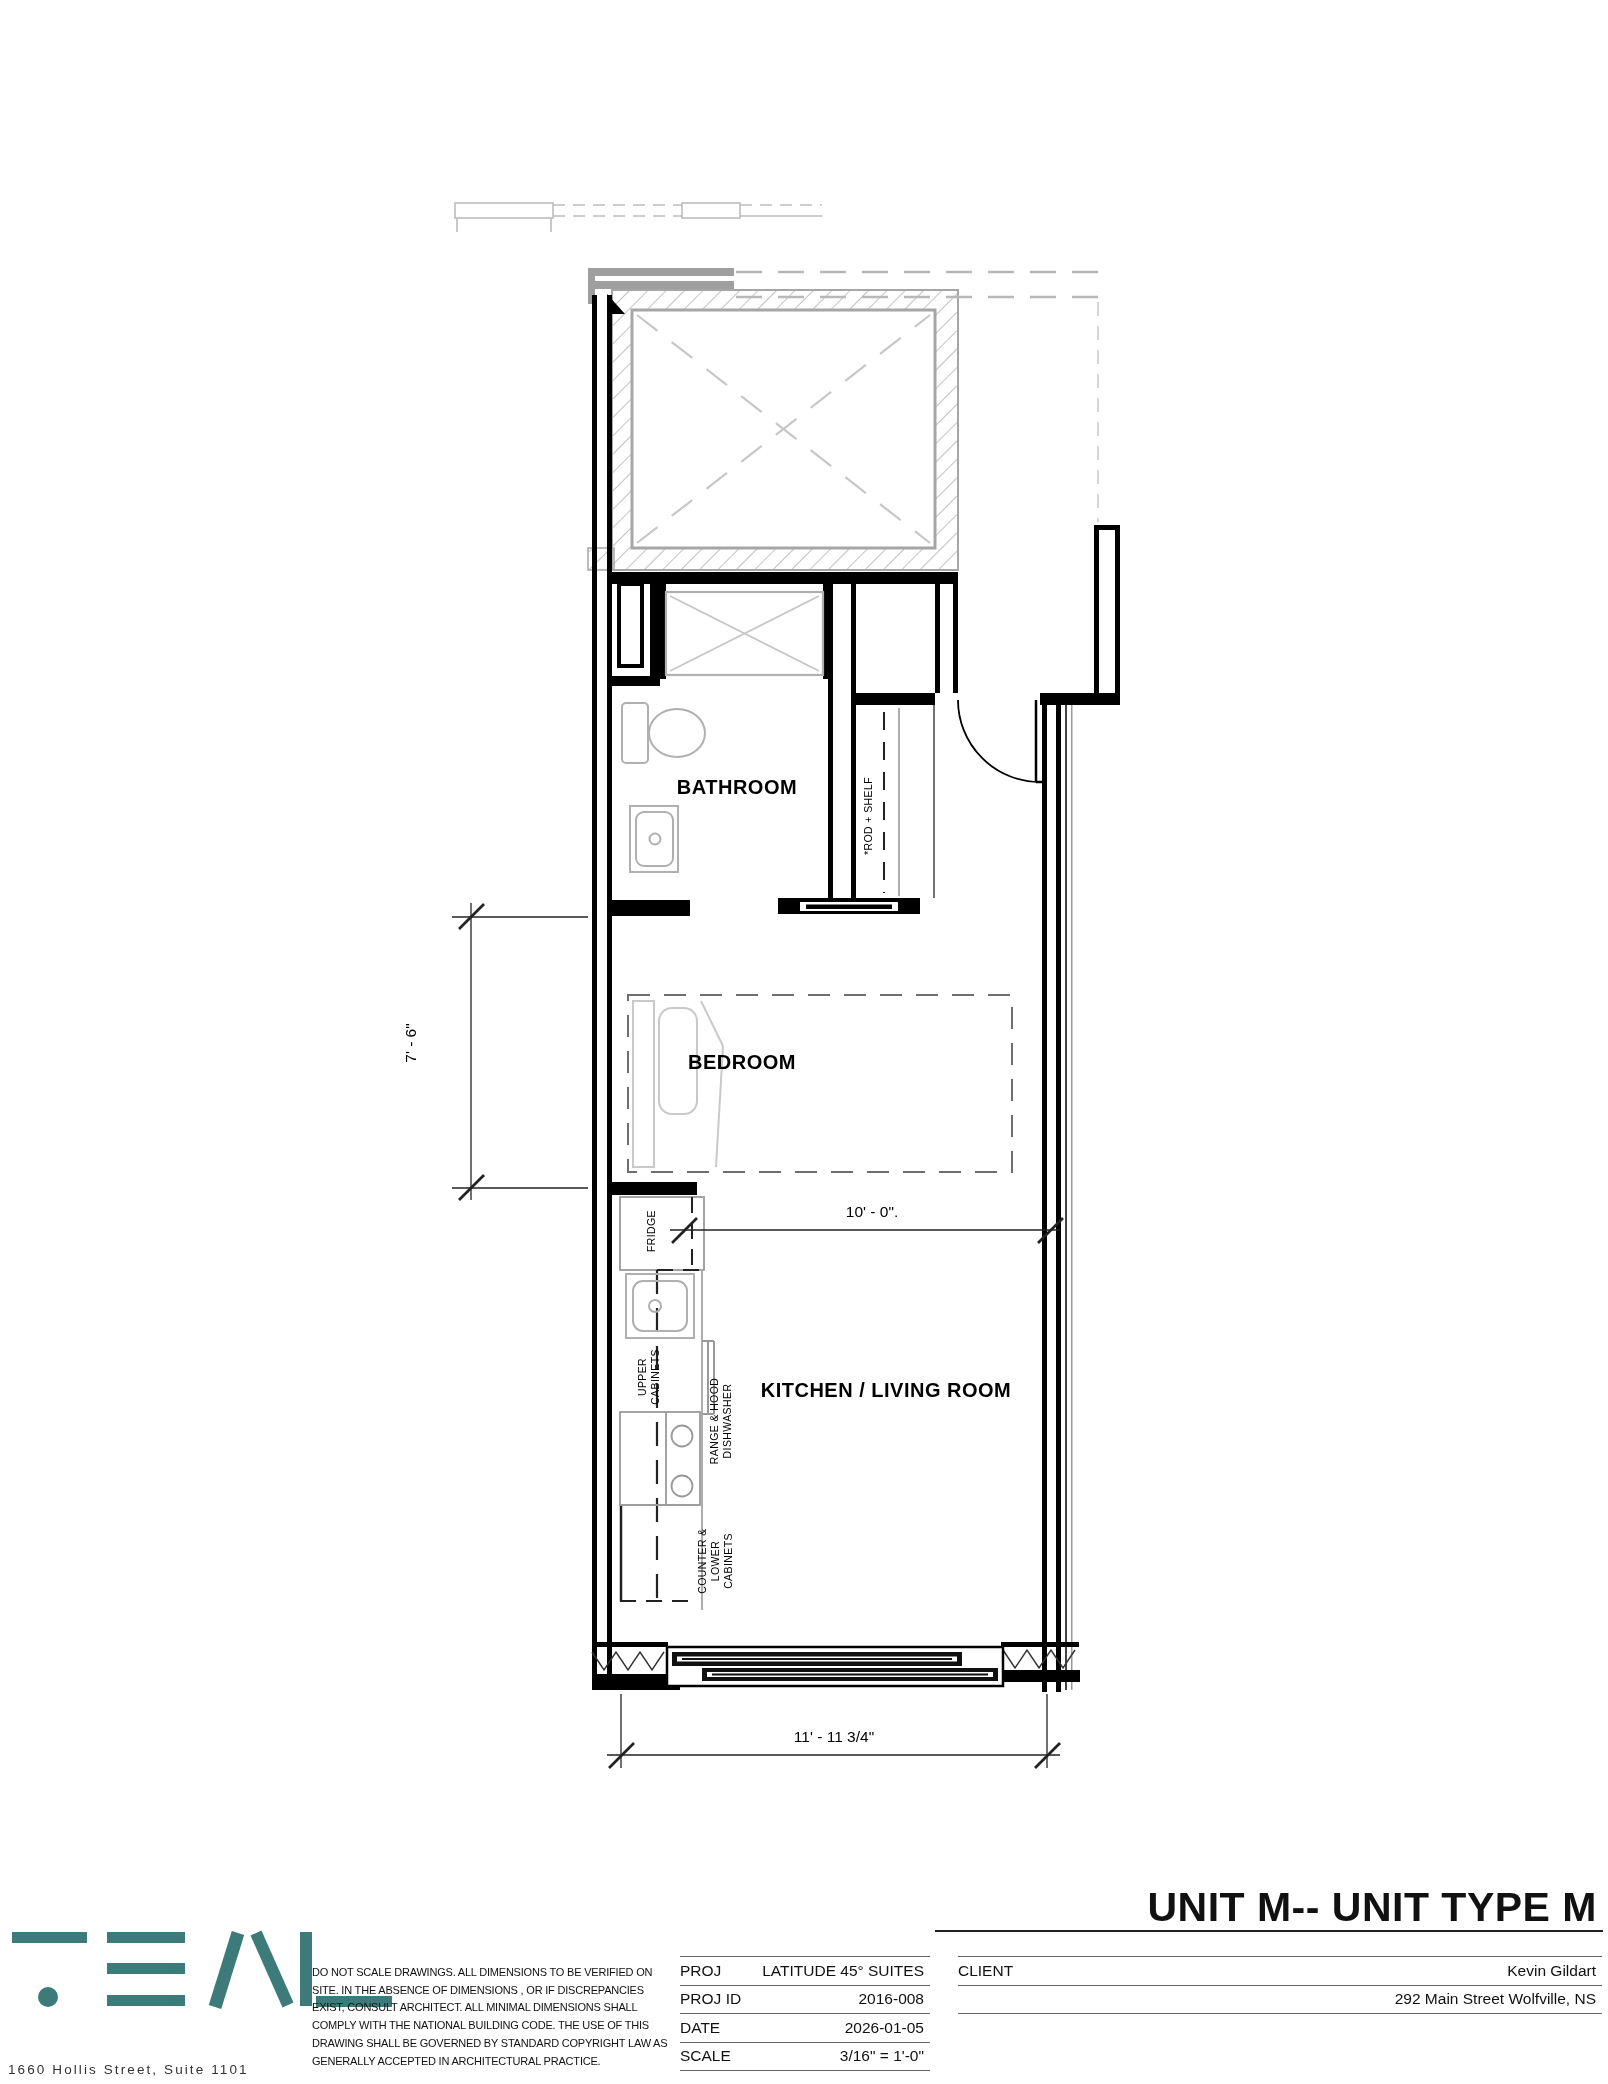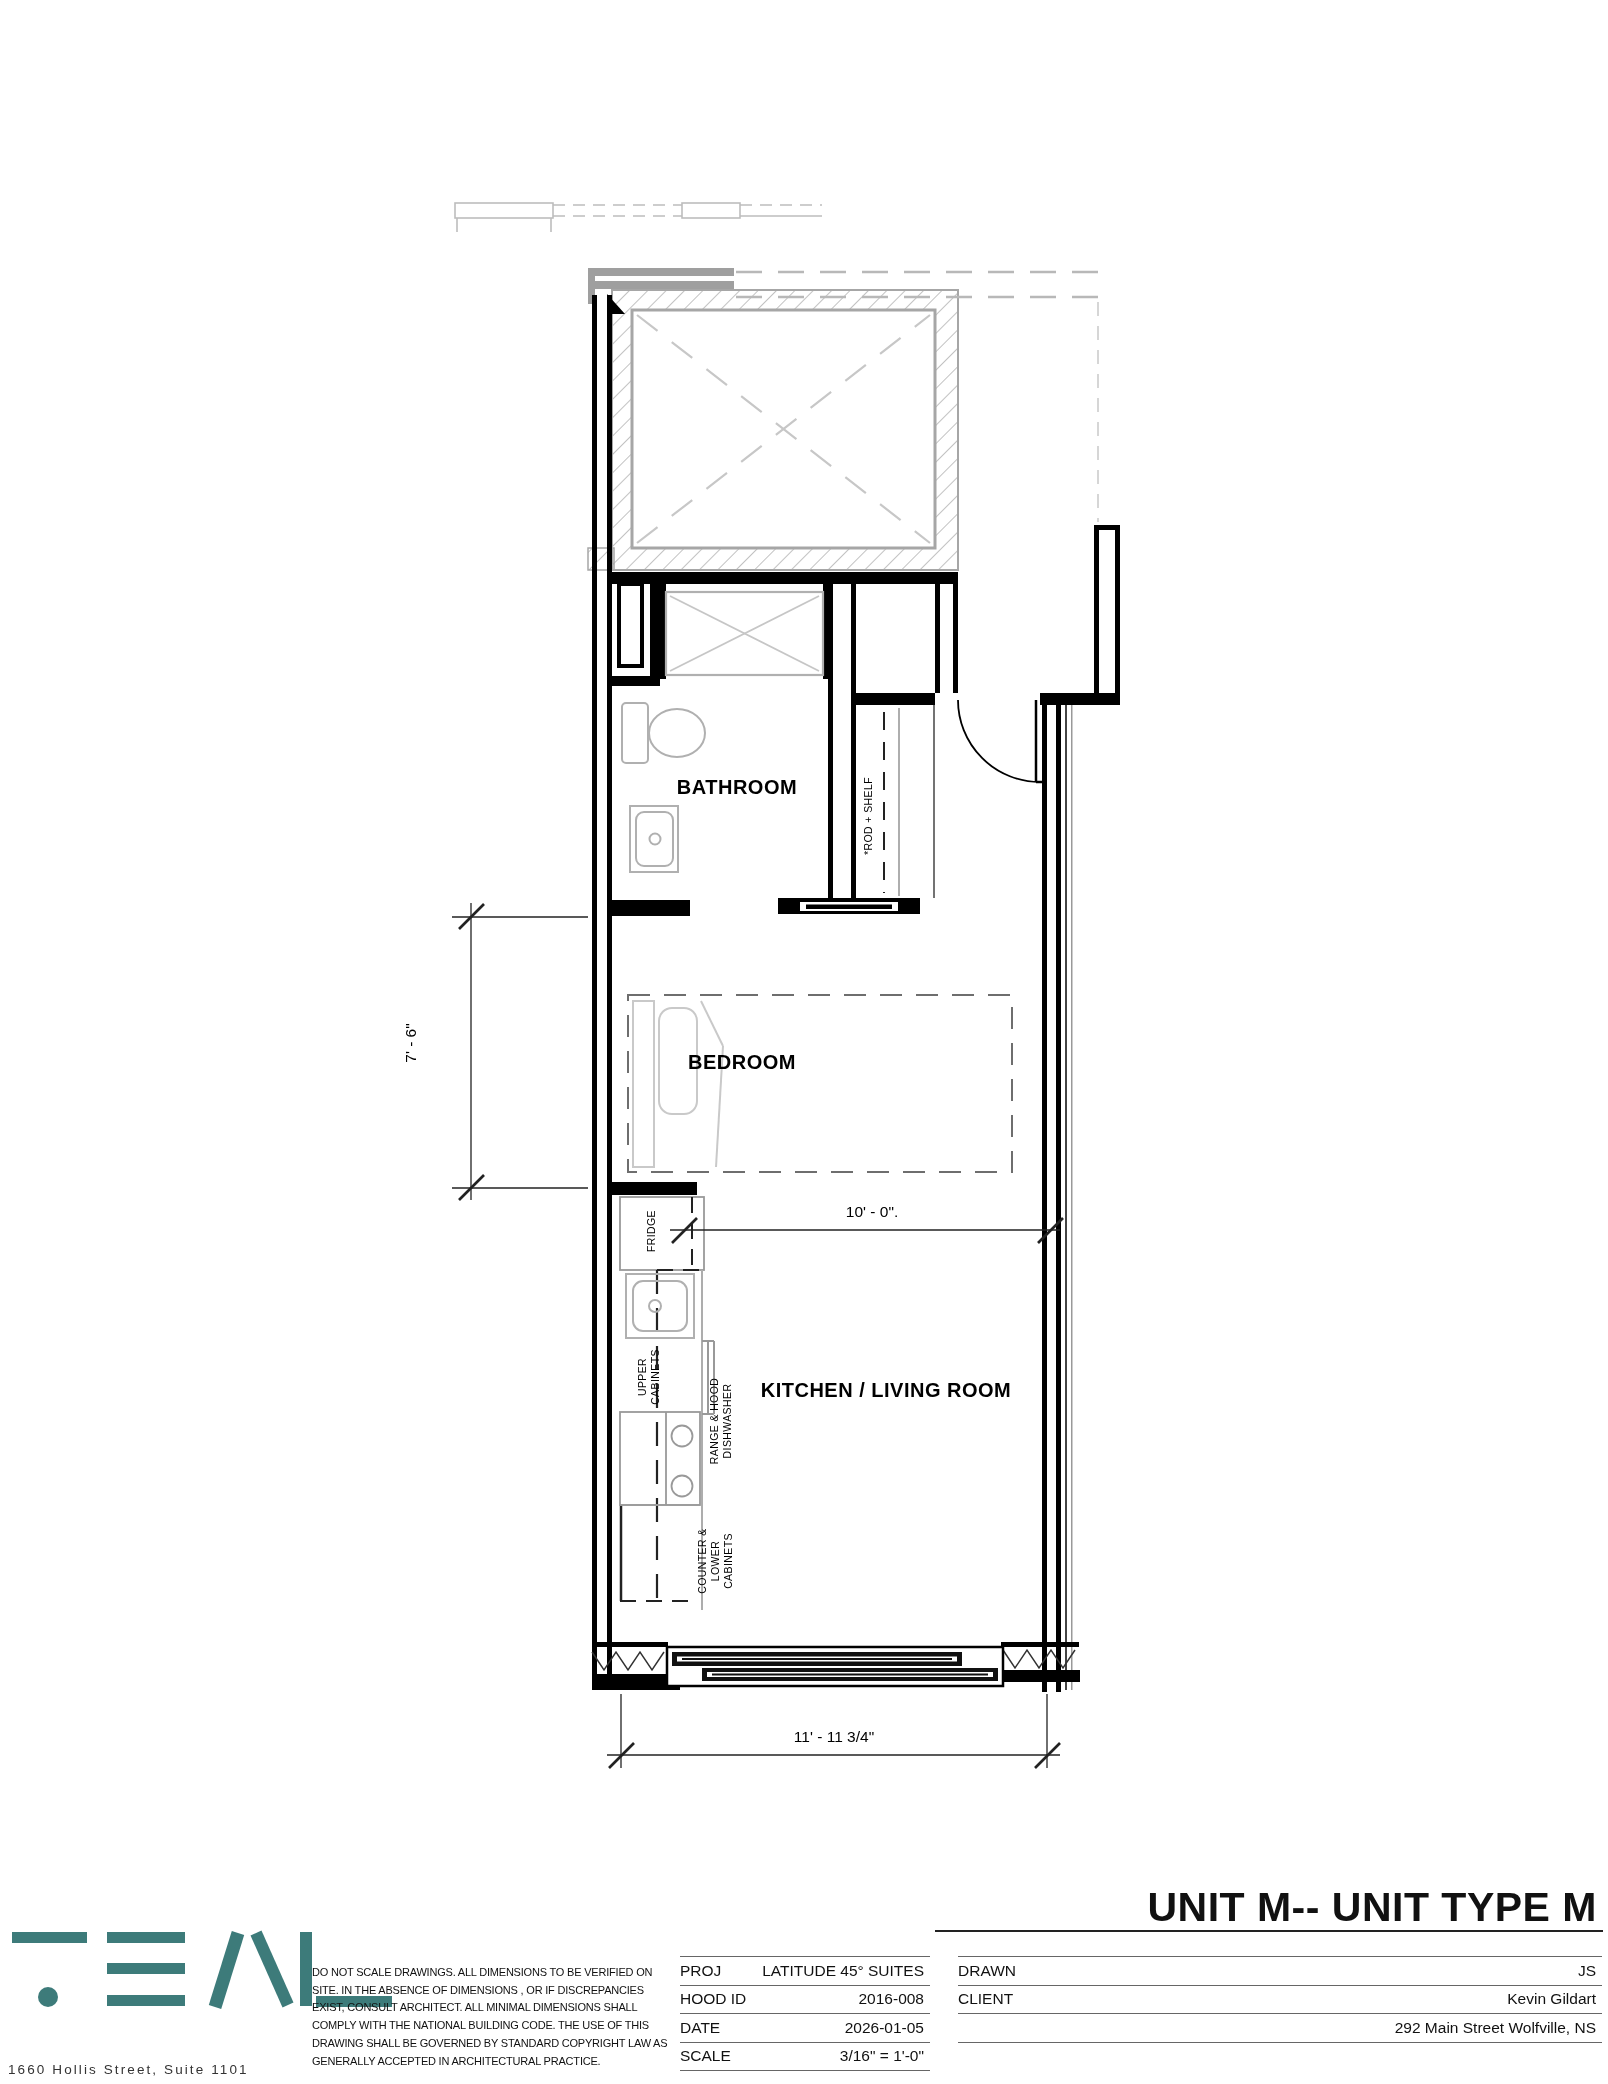--- a/index.html
+++ b/index.html
@@ -260,39 +260,35 @@
   <div>DRAWING SHALL BE GOVERNED BY STANDARD COPYRIGHT LAW AS</div>
   <div>GENERALLY ACCEPTED IN ARCHITECTURAL PRACTICE.</div>
 </div>
 
 <div id="proj-table" class="tb-table">
   <div class="row">
     <span class="lbl">PROJ</span>
     <span class="val">LATITUDE 45° SUITES</span>
   </div>
   <div class="row">
-    <span class="lbl">HOOD ID</span>
+    <span class="lbl">PROJ ID</span>
     <span class="val">2016-008</span>
   </div>
   <div class="row">
     <span class="lbl">DATE</span>
     <span class="val">2026-01-05</span>
   </div>
   <div class="row">
     <span class="lbl">SCALE</span>
     <span class="val">3/16" = 1'-0"</span>
   </div>
 </div>
 
 <div id="info-table" class="tb-table">
   <div class="row">
-    <span class="lbl">DRAWN</span>
-    <span class="val">JS</span>
-  </div>
-  <div class="row">
     <span class="lbl">CLIENT</span>
     <span class="val">Kevin Gildart</span>
   </div>
   <div class="row">
     <span class="lbl"></span>
     <span class="val">292 Main Street Wolfville, NS</span>
   </div>
 </div>
 
 </body></html>

